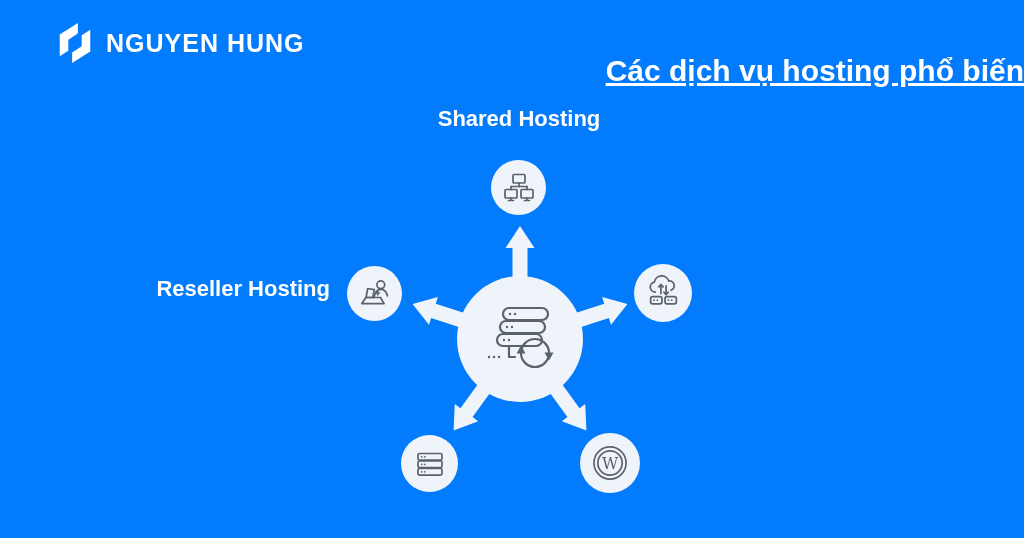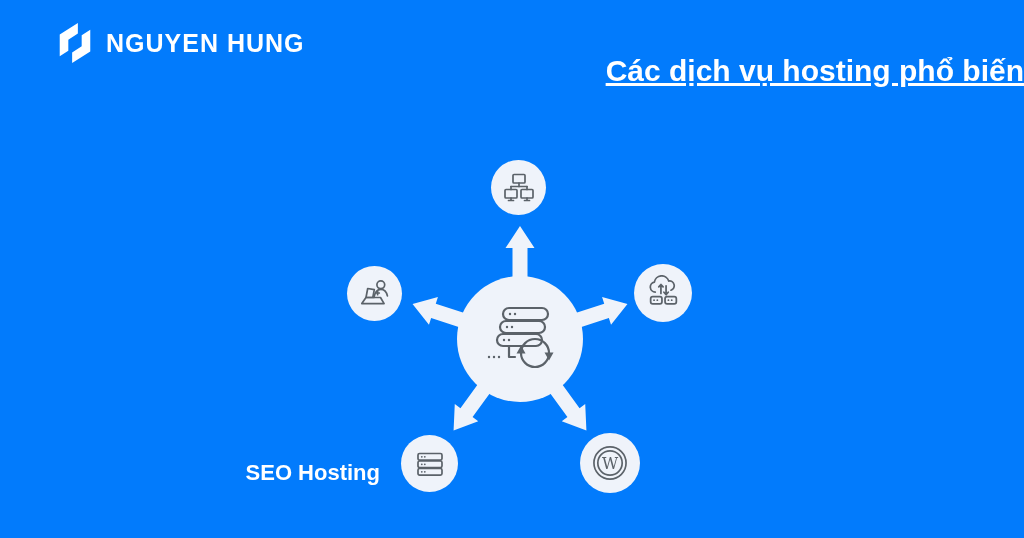--- a/index.html
+++ b/index.html
@@ -173,15 +173,16 @@
       <g fill="none" stroke="currentColor" stroke-width="1.7" stroke-linecap="round" stroke-linejoin="round">
         <circle cx="23.8" cy="8.8" r="3.9"></circle>
         <path d="M16.8 21.5 q1.6 -8.2 7 -8.2 q5.2 0 6.6 6.6"></path>
         <path d="M20.6 15.3 v3.4 M18.9 17 h3.4"></path>
         <path d="M9 21.5 l1.7 -9 l6.6 1.2 l-1.5 7.8 z"></path>
         <path d="M4.8 27.6 l4.2 -6.1 h14.5 l3.6 6.1 z"></path>
       </g>
     </svg>
   </div>
 
-  <div class="node-label label-seo">SEO Hosting</div>
+  <div class="node-label label-shared">Shared Hosting</div>
+  <div class="node-label label-reseller">Reseller Hosting</div>
 
 </div>
 
 </body></html>

